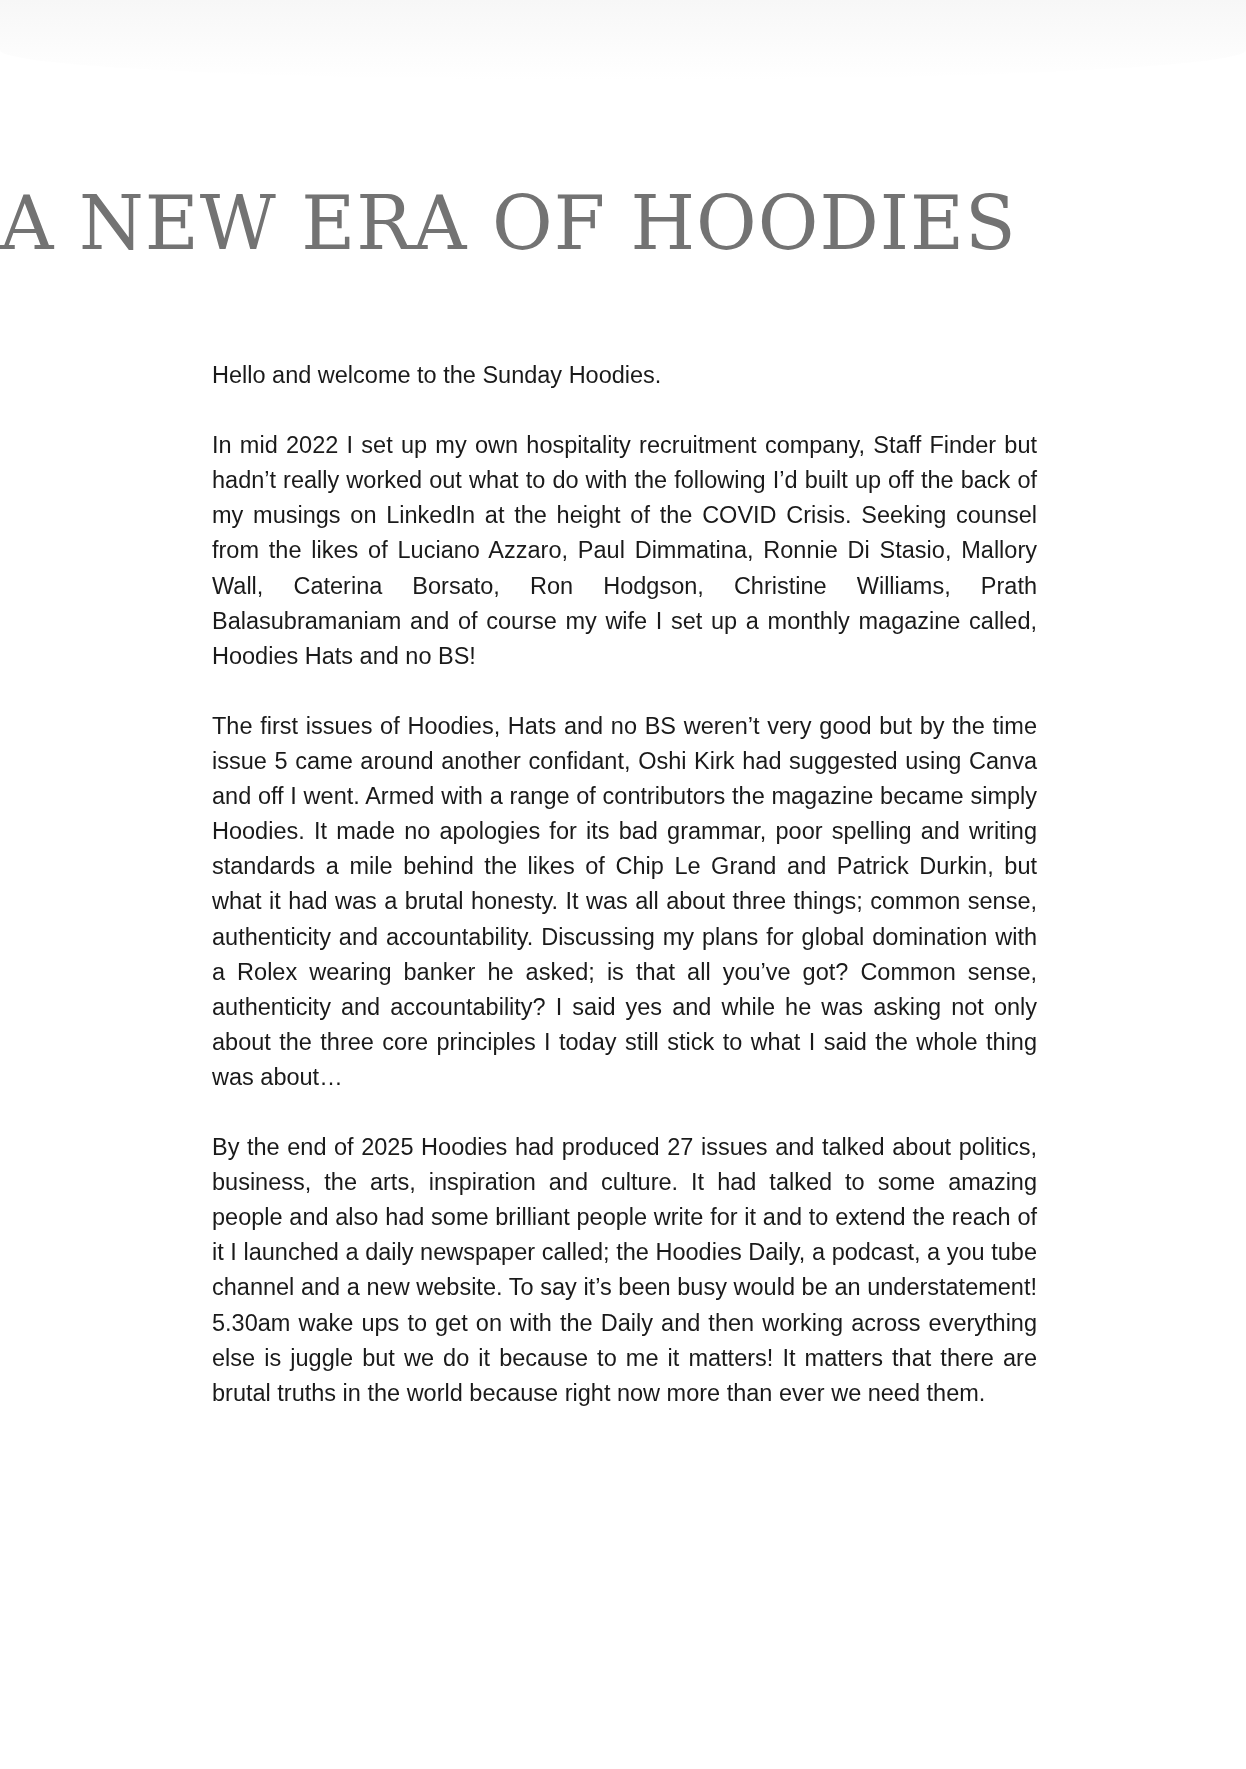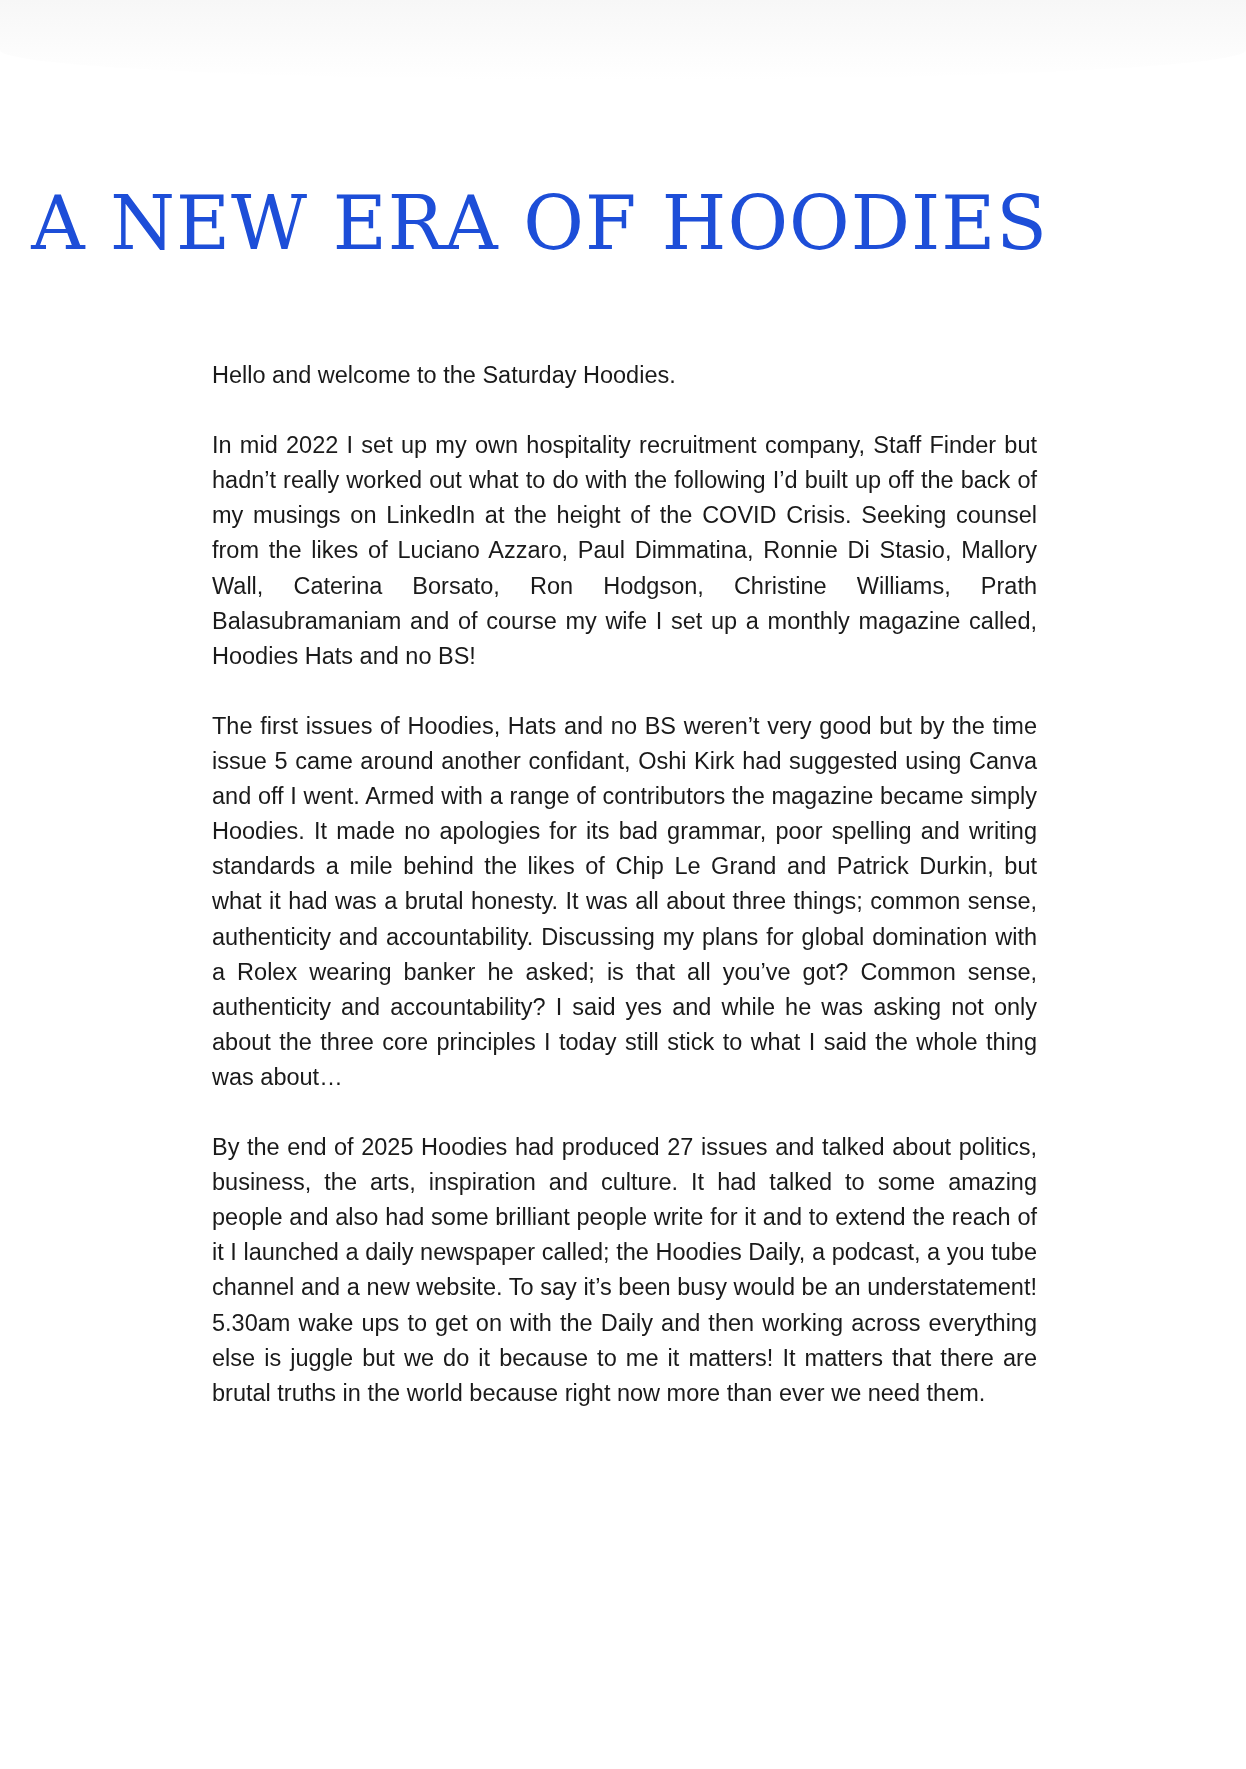--- a/index.html
+++ b/index.html
@@ -27,25 +27,25 @@
       left: 0;
       top: 0;
       width: 1246px;
       height: 1769px;
     }
     .title {
       position: absolute;
       left: 0;
       width: 1048px;
       top: 178px;
-      text-align: right;
+      text-align: left;
       font-family: "DejaVu Serif", "Liberation Serif", serif;
       font-size: 74px;
       line-height: 90px;
-      color: #1d4ed8;
+      color: #737373;
       letter-spacing: 1px;
       margin: 0;
       font-weight: normal;
     }
     .body-text {
       position: absolute;
       left: 212px;
       top: 358px;
       width: 825px;
       font-family: "Liberation Sans", sans-serif;
@@ -60,18 +60,18 @@
   </style>
 </head>
 <body>
 
 <div class="top-shade"></div>
 
 <div class="page">
   <h1 class="title">A NEW ERA OF HOODIES</h1>
 
   <div class="body-text">
-    <p style="text-align:left;">Hello and welcome to the Saturday Hoodies.</p>
+    <p style="text-align:left;">Hello and welcome to the Sunday Hoodies.</p>
     <p>In mid 2022 I set up my own hospitality recruitment company, Staff Finder but hadn’t really worked out what to do with the following I’d built up off the back of my musings on LinkedIn at the height of the COVID Crisis. Seeking counsel from the likes of Luciano Azzaro, Paul Dimmatina, Ronnie Di Stasio, Mallory Wall, Caterina Borsato, Ron Hodgson, Christine Williams, Prath Balasubramaniam and of course my wife I set up a monthly magazine called, Hoodies Hats and no BS!</p>
     <p>The first issues of Hoodies, Hats and no BS weren’t very good but by the time issue 5 came around another confidant, Oshi Kirk had suggested using Canva and off I went. Armed with a range of contributors the magazine became simply Hoodies. It made no apologies for its bad grammar, poor spelling and writing standards a mile behind the likes of Chip Le Grand and Patrick Durkin, but what it had was a brutal honesty. It was all about three things; common sense, authenticity and accountability. Discussing my plans for global domination with a Rolex wearing banker he asked; is that all you’ve got? Common sense, authenticity and accountability? I said yes and while he was asking not only about the three core principles I today still stick to what I said the whole thing was about…</p>
     <p>By the end of 2025 Hoodies had produced 27 issues and talked about politics, business, the arts, inspiration and culture. It had talked to some amazing people and also had some brilliant people write for it and to extend the reach of it I launched a daily newspaper called; the Hoodies Daily, a podcast, a you tube channel and a new website. To say it’s been busy would be an understatement! 5.30am wake ups to get on with the Daily and then working across everything else is juggle but we do it because to me it matters! It matters that there are brutal truths in the world because right now more than ever we need them.</p>
   </div>
 </div>
 
 </body></html>

